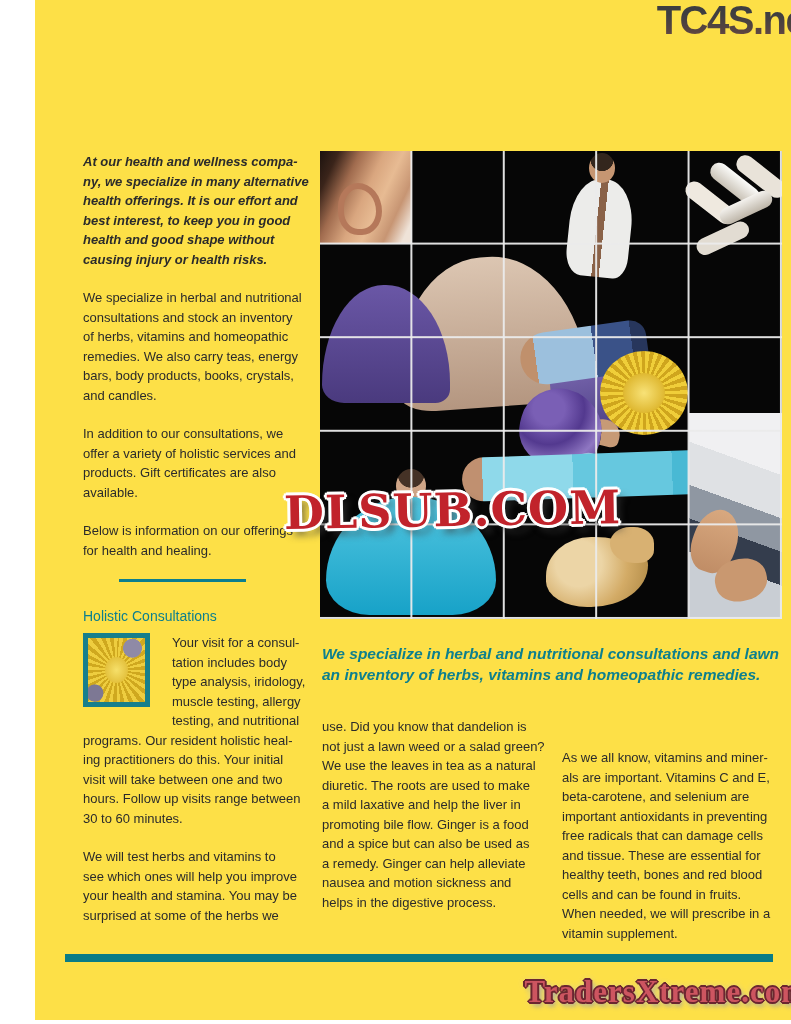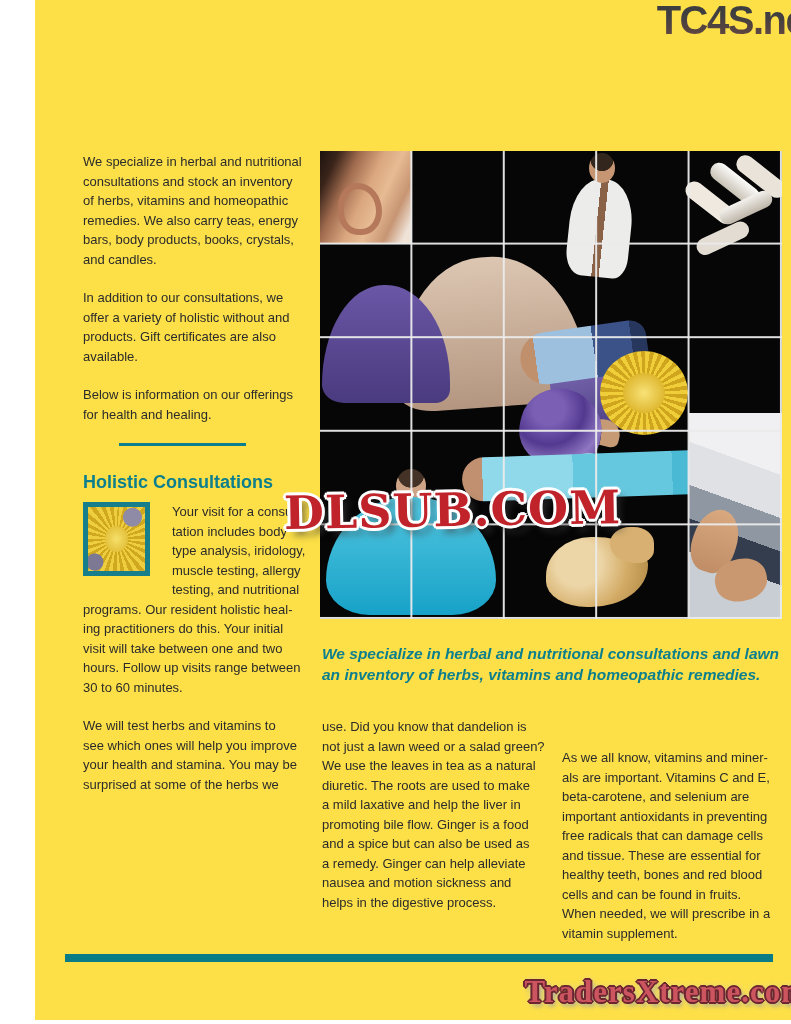--- a/index.html
+++ b/index.html
@@ -23,21 +23,21 @@
 
   
   .title{position:absolute;left:0;right:14px;top:88px;margin:0;text-align:center;
         font-size:37px;font-weight:bold;letter-spacing:-.5px;color:#0c7f8e;}
 
   
   .lines{white-space:pre;font-size:13px;line-height:19.5px;margin:0 0 19px;color:#2b2b2b;}
   .intro-italic{font-style:italic;font-weight:bold;}
   .col-left{position:absolute;left:48px;top:152px;width:235px;}
   .divider{height:3px;background:#0c7f8e;width:127px;margin:14px 0 26px 36px;}
-  .section-heading{font-size:18px;font-weight:bold;color:#0c7f8e;margin:0 0 9px;}
+  .section-heading{font-size:14px;font-weight:normal;color:#0c7f8e;margin:0 0 9px;}
   .flower-row{display:flex;gap:22px;}
   .flower-thumb{flex:none;width:57px;height:64px;border:5px solid #177f8c;position:relative;
         background:radial-gradient(circle at 78% 16%,#8f8aa6 0 13%,transparent 14%),
                    radial-gradient(circle at 12% 86%,#7d7894 0 11%,transparent 12%),
                    repeating-conic-gradient(from 5deg,#eecd3f 0 7deg,#cfa81f 7deg 14deg);}
   .flower-thumb::before{content:"";position:absolute;inset:30%;border-radius:50%;
         background:radial-gradient(#f6e06a,#dcb42a);}
   .col-mid{position:absolute;left:287px;top:717px;width:232px;}
   .col-right{position:absolute;left:527px;top:748px;width:232px;}
   .caption{position:absolute;left:287px;top:627px;width:470px;white-space:pre;
@@ -117,28 +117,34 @@
 </style>
 </head>
 <body>
 
 <div class="page">
 
   <div class="tc4s">TC4S.net</div>
 
 
   <div class="col-left">
+    <p class="lines intro-italic">At our health and wellness compa-
+ny, we specialize in many alternative
+health offerings. It is our effort and
+best interest, to keep you in good
+health and good shape without
+causing injury or health risks.</p>
     <p class="lines">We specialize in herbal and nutritional
 consultations and stock an inventory
 of herbs, vitamins and homeopathic
 remedies. We also carry teas, energy
 bars, body products, books, crystals,
 and candles.</p>
     <p class="lines">In addition to our consultations, we
-offer a variety of holistic without and
+offer a variety of holistic services and
 products. Gift certificates are also
 available.</p>
     <p class="lines">Below is information on our offerings
 for health and healing.</p>
     <div class="divider"></div>
     <h2 class="section-heading">Holistic Consultations</h2>
     <div class="flower-row">
       <div class="flower-thumb"></div>
       <p class="lines" style="margin:0">Your visit for a consul-
 tation includes body

